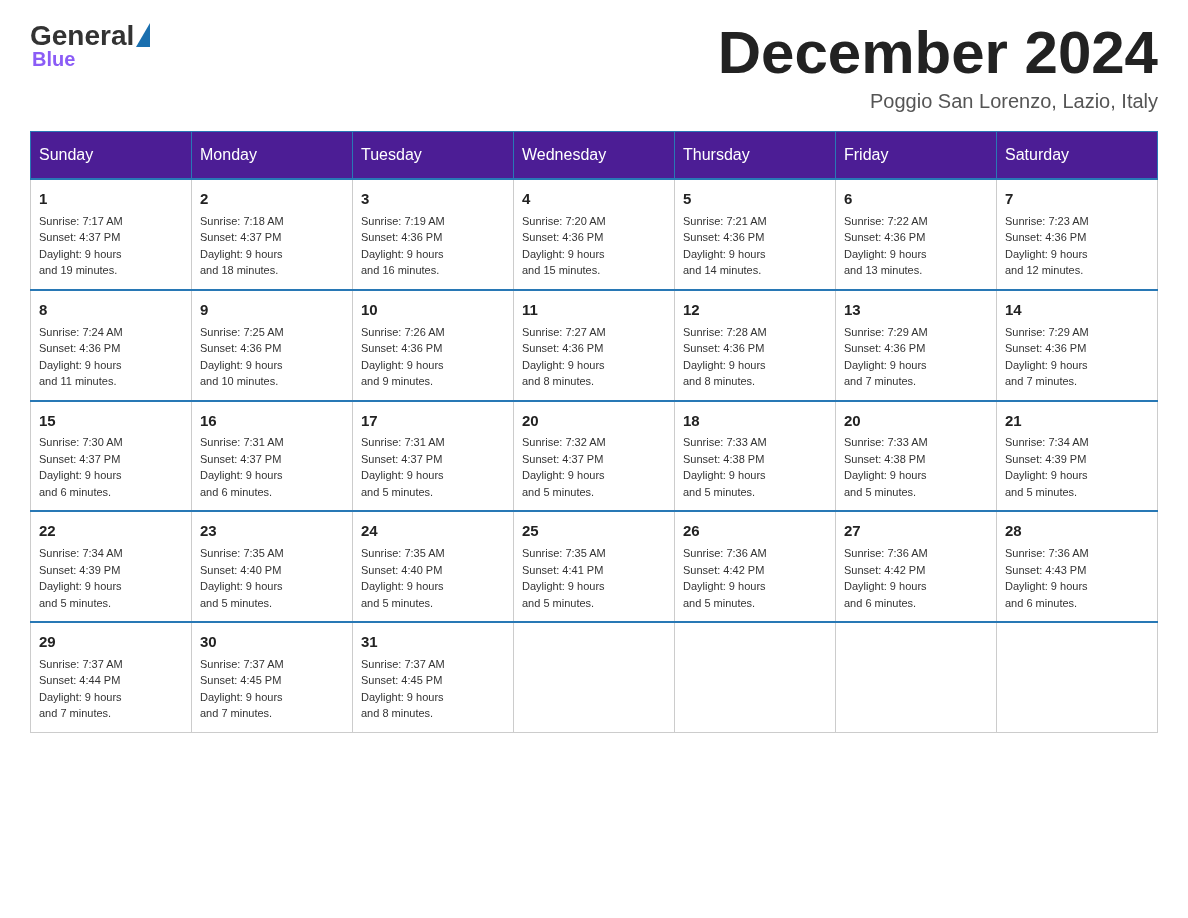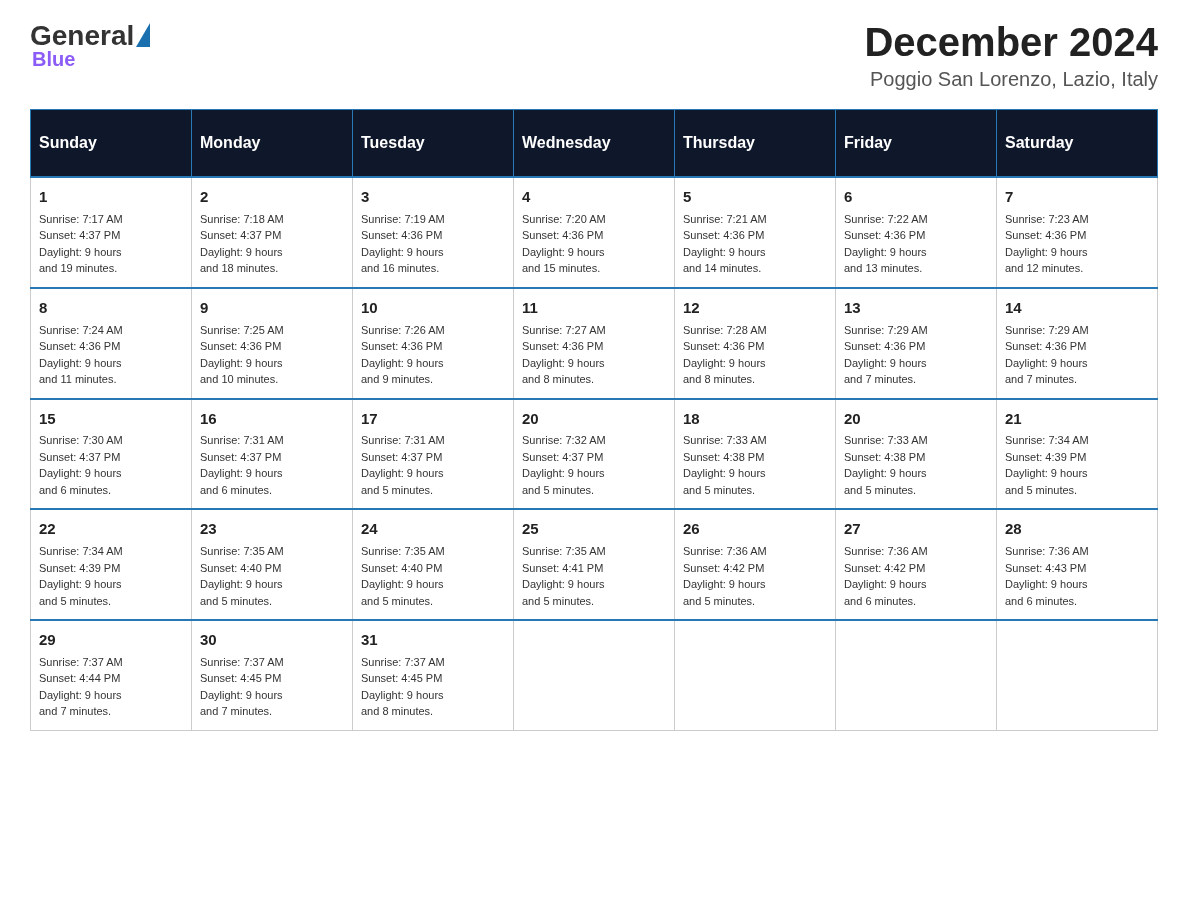--- a/index.html
+++ b/index.html
@@ -44,42 +44,42 @@
       font-size: 20px;
       color: #8b5cf6;
       font-weight: bold;
       margin-top: -4px;
       margin-left: 2px;
     }
     .title-area {
       text-align: right;
     }
     .month-title {
-      font-size: 40px;
+      font-size: 60px;
       font-weight: bold;
       color: #222;
       line-height: 1.1;
       margin-left: 20px;
     }
     .location-title {
       font-size: 20px;
       color: #555;
       margin-top: 4px;
     }
     table {
       width: 100%;
       border-collapse: collapse;
       table-layout: fixed;
     }
     thead tr th {
-      background-color: #0f172a;
+      background-color: #4c1d95;
       color: #fff;
       font-size: 16px;
-      font-weight: bold;
-      padding: 24px 8px;
+      font-weight: normal;
+      padding: 14px 8px;
       text-align: left;
       border: 1px solid #2878b5;
     }
     tbody tr td {
       vertical-align: top;
       padding: 8px 8px 10px 8px;
       font-size: 13.5px;
       color: #222;
       border-left: 1px solid #ccc;
       border-right: 1px solid #ccc;

